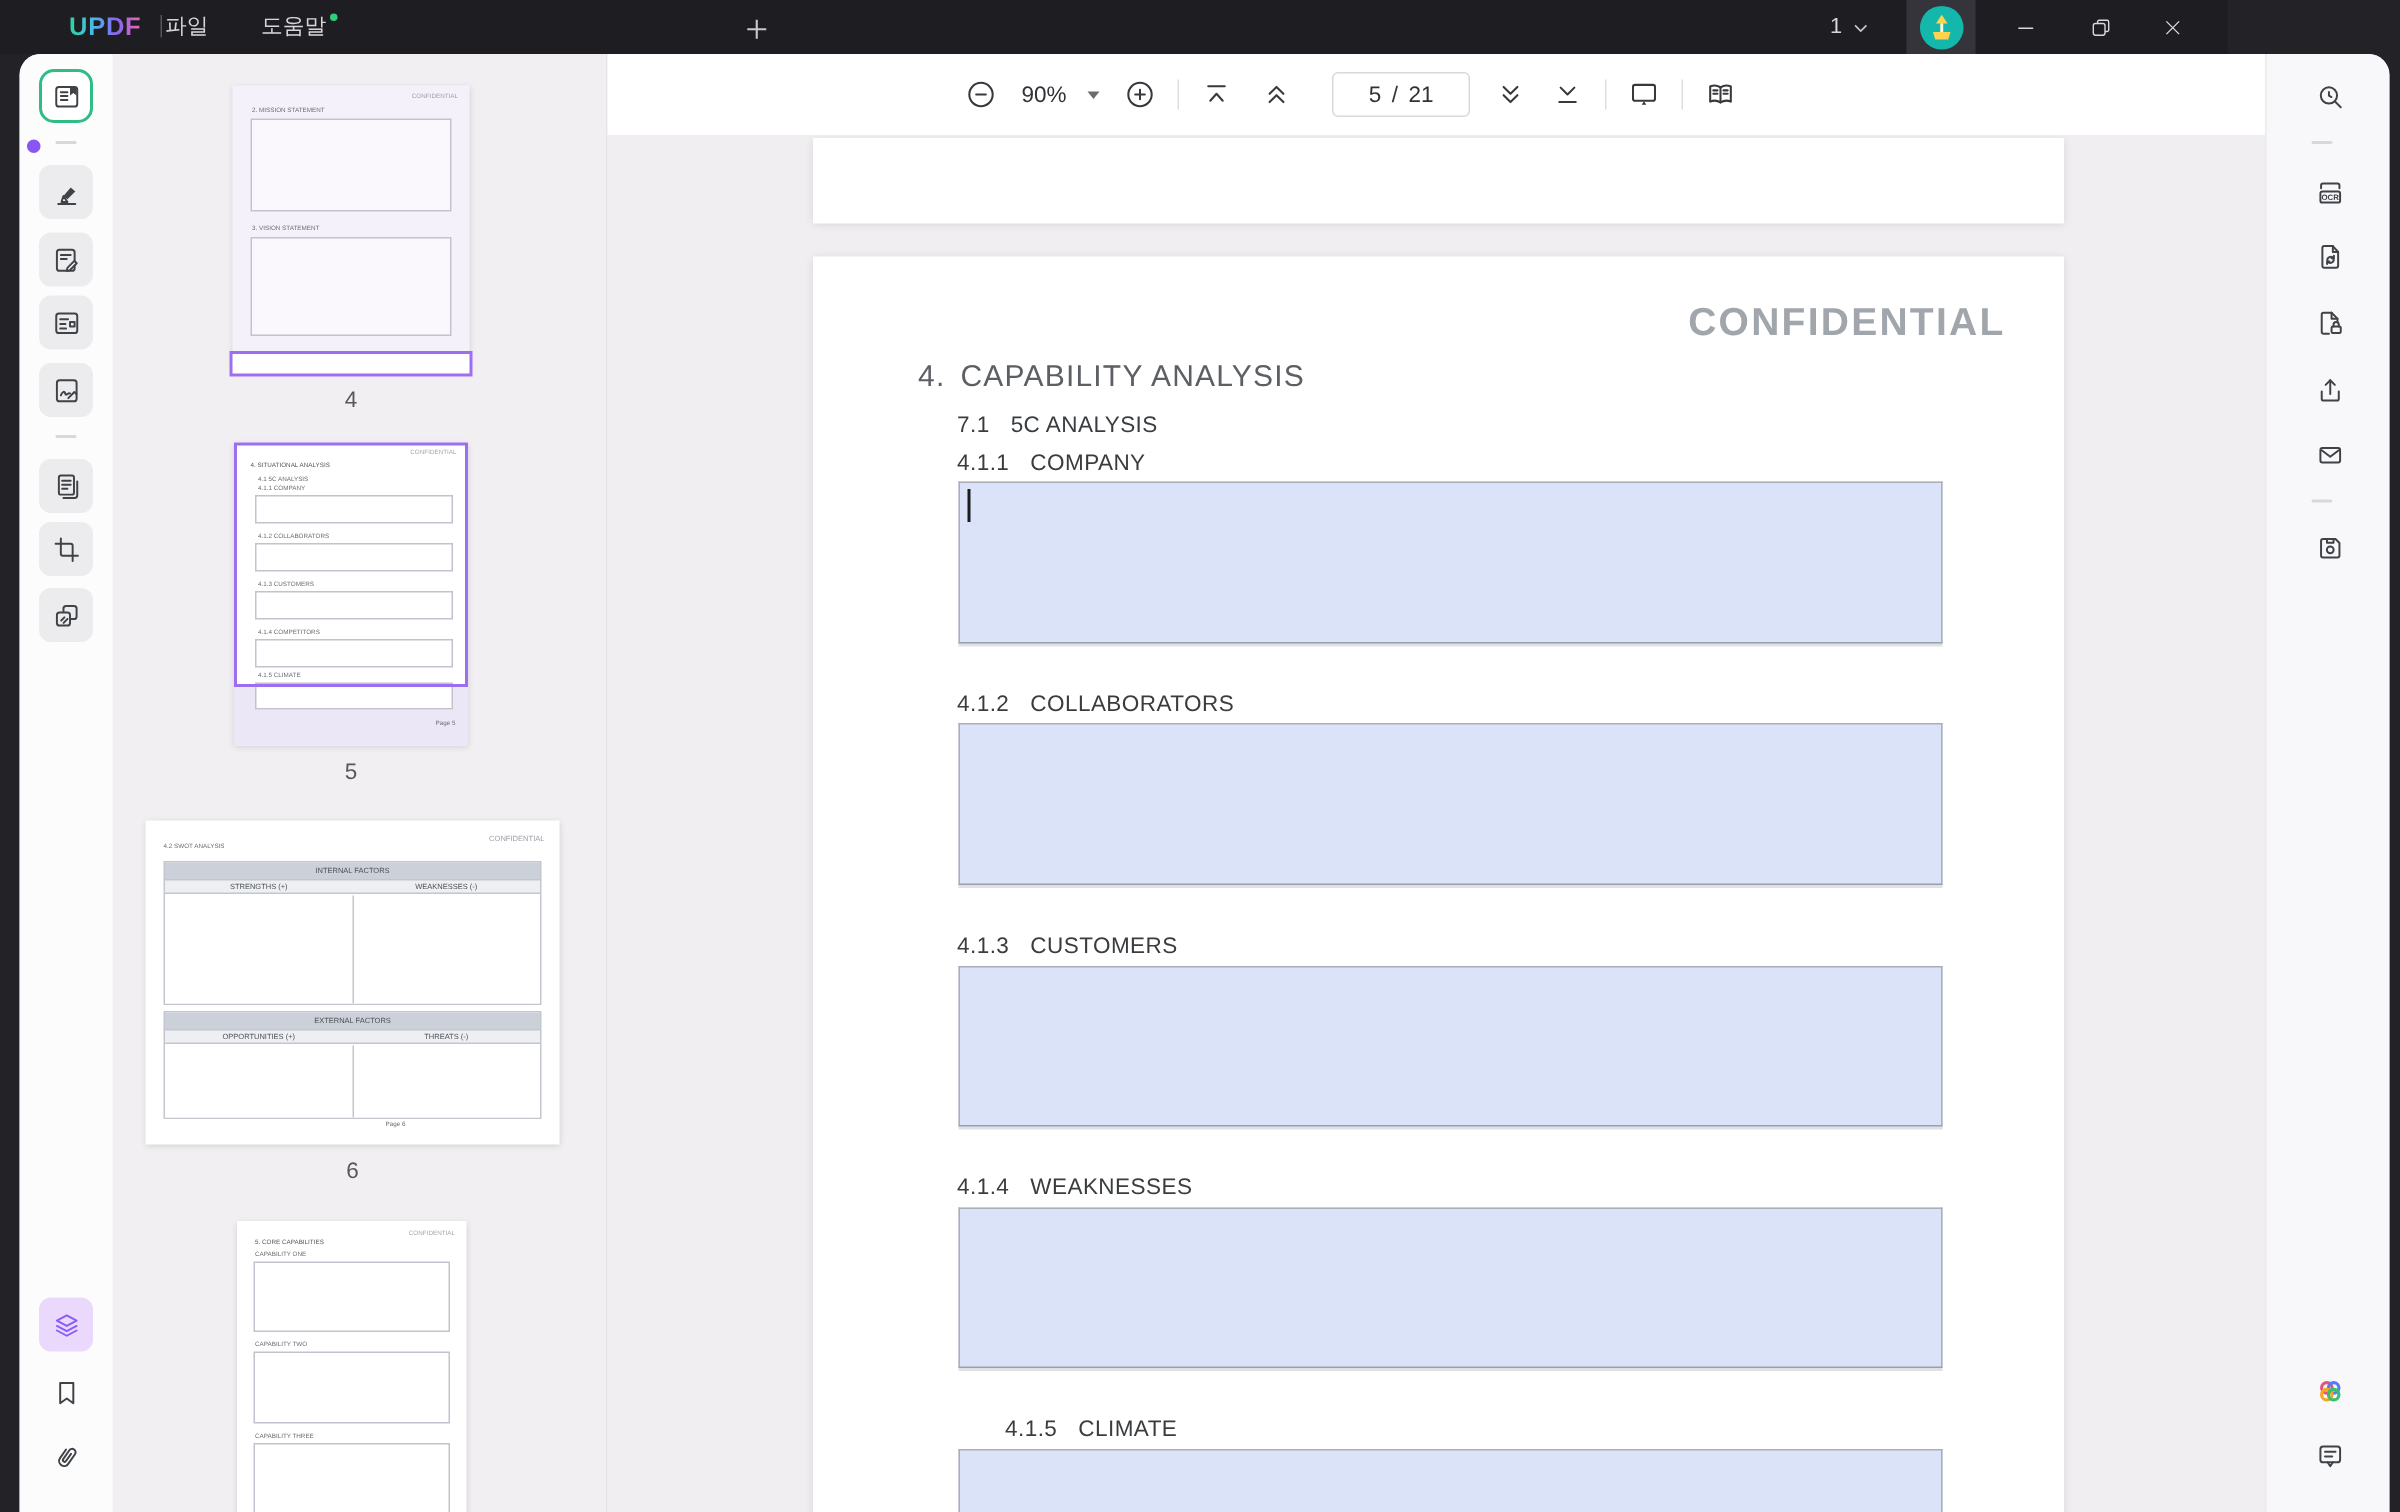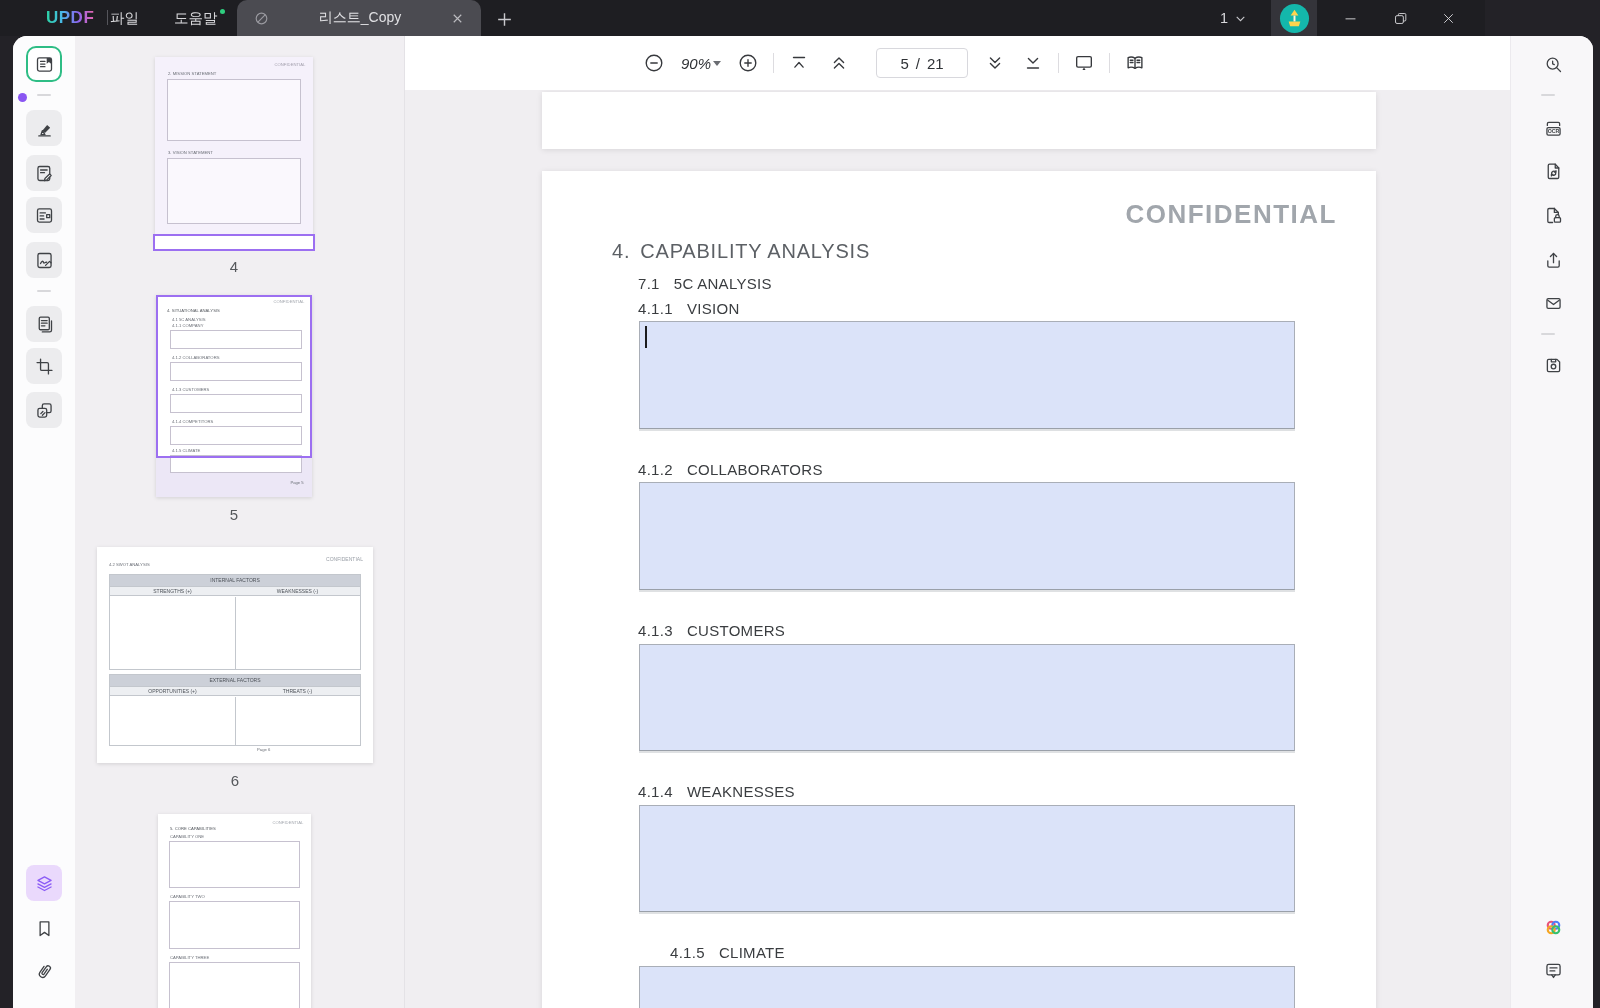--- a/index.html
+++ b/index.html
@@ -53,21 +53,21 @@
   .pagenum { position:absolute; font-size:15px; color:#55585c; text-align:center; }
   .tiny { font-size:10px; transform:scale(.42); transform-origin:0 0; white-space:nowrap; color:#6a6e76; position:absolute; }
   .tinyc { font-size:10px; transform:scale(.5); transform-origin:50% 50%; white-space:nowrap; color:#4c5158; position:absolute; text-align:center; }
   .tbox { position:absolute; border:1px solid #c6c1cf; background:rgba(255,255,255,.5); }
   .vrect { position:absolute; border:2px solid #9c6ff1; }
 
   
   .viewport { position:absolute; left:392px; top:0; width:1105px; height:100%; }
   .toolbar { position:absolute; left:0; top:0; width:100%; height:54px; background:#fff; display:flex; align-items:center; padding-left:238px; }
   .toolbar svg { width:22px; height:22px; stroke:#37393d; fill:none; stroke-width:1.5; stroke-linecap:round; stroke-linejoin:round; flex:none; }
-  .tb-zoomtxt { font-size:15px; color:#2f3236; margin:0 2px 0 16px;font-style:italic; }
+  .tb-zoomtxt { font-size:15px; color:#2f3236; margin:0 14px 0 16px; }
   .tb-caret { width:0; height:0; border-left:4px solid transparent; border-right:4px solid transparent; border-top:5px solid #6a6d72; margin-right:16px; flex:none; }
   .tb-div { width:1px; height:20px; background:#dddce0; margin:0 14px; flex:none; }
   .pagebox { width:92px; height:30px; border:1px solid #d8d8dd; border-radius:4px; background:#fff; display:flex; align-items:center; justify-content:center; gap:7px; font-size:15px; color:#2f3236; margin:0 16px 0 14px; flex:none; }
   .docarea { position:absolute; left:0; top:54px; width:100%; height:918px; background:#f0eef1; overflow:hidden; }
   .pdfpage { position:absolute; left:137px; width:834px; background:#fff; box-shadow:0 1px 6px rgba(0,0,0,.10); }
   .page4 { top:2px; height:57px; }
   .page5 { top:81px; height:1000px; }
 
   .conf { position:absolute; top:28px; right:39px; font-size:26px; font-weight:bold; letter-spacing:1.5px; color:#a1a6ac; }
   .h1row { position:absolute; top:69px; left:70px; display:flex; gap:10px; font-size:20px; color:#5c6065; letter-spacing:.8px; }
@@ -86,30 +86,20 @@
 
 <div class="titlebar">
   <div class="logo">UPDF</div>
   <div class="tb-sep"></div>
   <div class="menu-item menu-file">파일</div>
   <div class="menu-item menu-help">
     <span>도움말</span>
     <span class="menu-dot"></span>
   </div>
 
-  <div class="tab">
-    <svg class="tab-ic" viewBox="0 0 24 24" style="stroke:#9a9aa0;fill:none;stroke-width:1.6;">
-      <circle cx="12" cy="12" r="7.5"></circle>
-        <path d="M7 17L17 7"></path>
-    </svg>
-    <span class="tab-label">리스트_Copy</span>
-    <svg class="tab-x" viewBox="0 0 24 24" style="stroke:#bcbcc0;fill:none;stroke-width:1.8;">
-      <path d="M6 6l12 12M18 6L6 18"></path>
-    </svg>
-  </div>
   <div class="newtab">
     <svg viewBox="0 0 24 24" style="width:19px;height:19px;stroke:#c9c9cd;fill:none;stroke-width:1.8;">
         <path d="M12 4v16M4 12h16"></path>
       </svg>
   </div>
 
   <div class="wincount">
     <span>1</span>
     <svg viewBox="0 0 24 24" style="width:13px;height:13px;stroke:#c9c9cd;fill:none;stroke-width:2;">
         <path d="M5 9l7 7 7-7"></path>
@@ -355,21 +345,21 @@
           <span>4.</span>
           <span>CAPABILITY ANALYSIS</span>
         </div>
 
         <div class="secrow" style="top:104px;">
           <span>7.1</span>
           <span>5C ANALYSIS</span>
         </div>
         <div class="secrow" style="top:129px;justify-content:space-between;">
           <span>4.1.1</span>
-          <span>VISION</span>
+          <span>COMPANY</span>
         </div>
         <div class="field" style="top:150px;height:108px;">
           <div class="caret-i"></div>
         </div>
 
         <div class="secrow" style="top:290px;">
           <span>4.1.2</span>
           <span>COLLABORATORS</span>
         </div>
         <div class="field" style="top:311px;height:108px;"></div>

